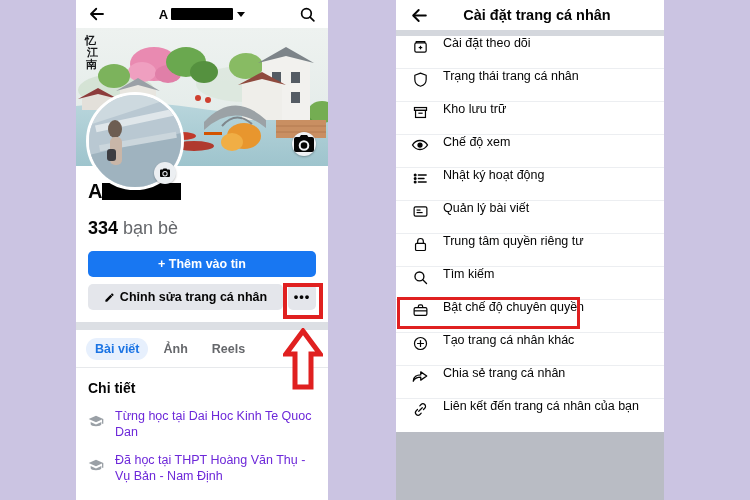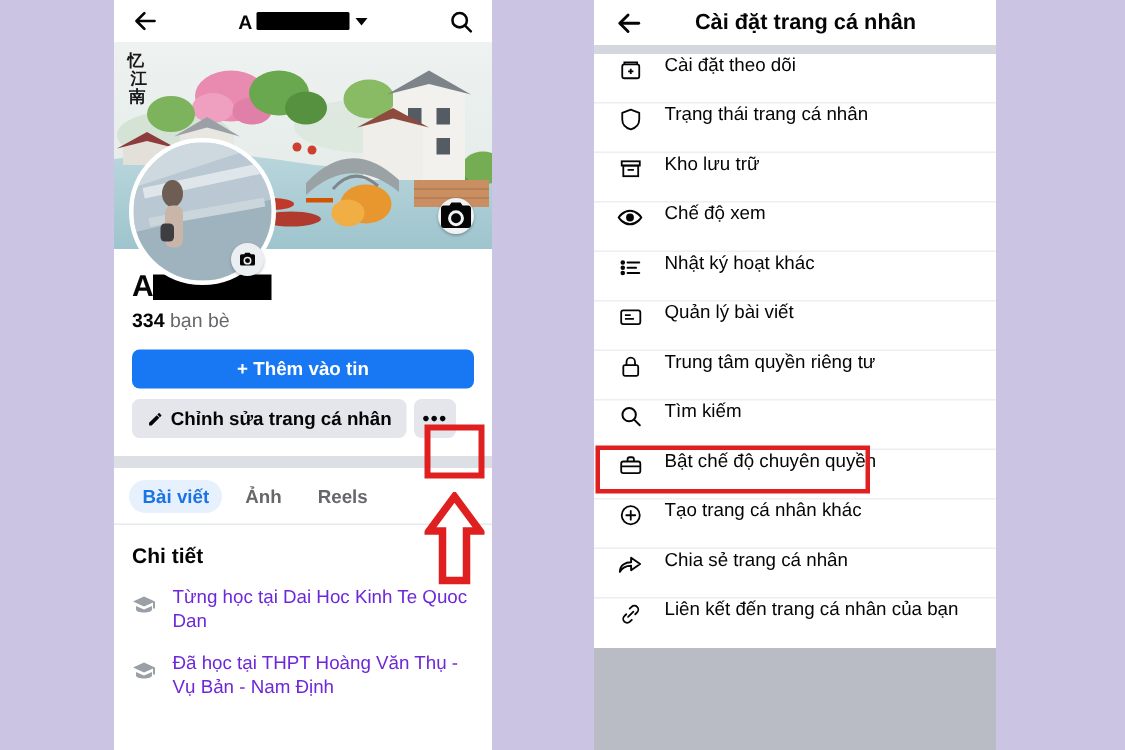--- a/index.html
+++ b/index.html
@@ -52,29 +52,29 @@
   .avatar-cam{
     position:absolute;left:78px;top:162px;width:22px;height:22px;border-radius:50%;
     background:#eceff2;display:flex;align-items:center;justify-content:center;z-index:5;
     box-shadow:0 1px 2px rgba(0,0,0,.25);
   }
 
   .l-info{padding:0 12px;margin-top:14px;}
   .pname{display:flex;align-items:flex-end;gap:0;}
   .pname .ltr{font-size:20px;font-weight:700;color:#050505;line-height:22px;}
   .pname .redact2{display:inline-block;background:#000;height:17px;width:79px;margin-bottom:2px;}
-  .friends{margin-top:4px;font-size:13px;color:#65676b;}
+  .friends{margin-top:16px;font-size:18px;color:#65676b;}
   .friends b{color:#050505;font-weight:700;}
 
   .btn-blue{
     margin:12px 12px 0 12px;height:26px;background:#1877f2;border-radius:5px;
     display:flex;align-items:center;justify-content:center;color:#fff;
     font-size:12.5px;font-weight:700;
   }
-  .btn-row{margin:7px 24px 0 12px;display:flex;gap:5px;align-items:stretch;}
+  .btn-row{margin:7px 12px 0 12px;display:flex;gap:5px;align-items:stretch;}
   .btn-grey{
     flex:1;height:26px;background:#e4e6eb;border-radius:5px;display:flex;
     align-items:center;justify-content:center;gap:5px;font-size:12.5px;font-weight:700;color:#050505;
   }
   .btn-dots{
     width:28px;height:26px;background:#e4e6eb;border-radius:5px;display:flex;
     align-items:center;justify-content:center;font-size:13px;font-weight:700;color:#050505;
     letter-spacing:1px;line-height:8px;
   }
   .hl-dots{
@@ -363,21 +363,21 @@
       <span class="mico">
         <svg width="17" height="17" viewBox="0 0 24 24" fill="none" stroke="#050505" stroke-width="1.9" stroke-linecap="round">
             <circle cx="4.5" cy="7" r="1.2" fill="#050505"></circle>
             <circle cx="4.5" cy="12" r="1.2" fill="#050505"></circle>
             <circle cx="4.5" cy="17" r="1.2" fill="#050505"></circle>
             <line x1="9" y1="7" x2="20" y2="7"></line>
             <line x1="9" y1="12" x2="17" y2="12"></line>
             <line x1="9" y1="17" x2="20" y2="17"></line>
           </svg>
       </span>
-      <span class="mlbl">Nhật ký hoạt khác</span>
+      <span class="mlbl">Nhật ký hoạt động</span>
     </div>
 
     <div class="mrow">
       <span class="mico">
         <svg width="17" height="17" viewBox="0 0 24 24" fill="none" stroke="#050505" stroke-width="1.7">
             <rect x="3" y="5.5" width="18" height="13" rx="2"></rect>
             <line x1="6.5" y1="10" x2="12" y2="10"></line>
             <line x1="6.5" y1="13.5" x2="15" y2="13.5"></line>
           </svg>
       </span>

